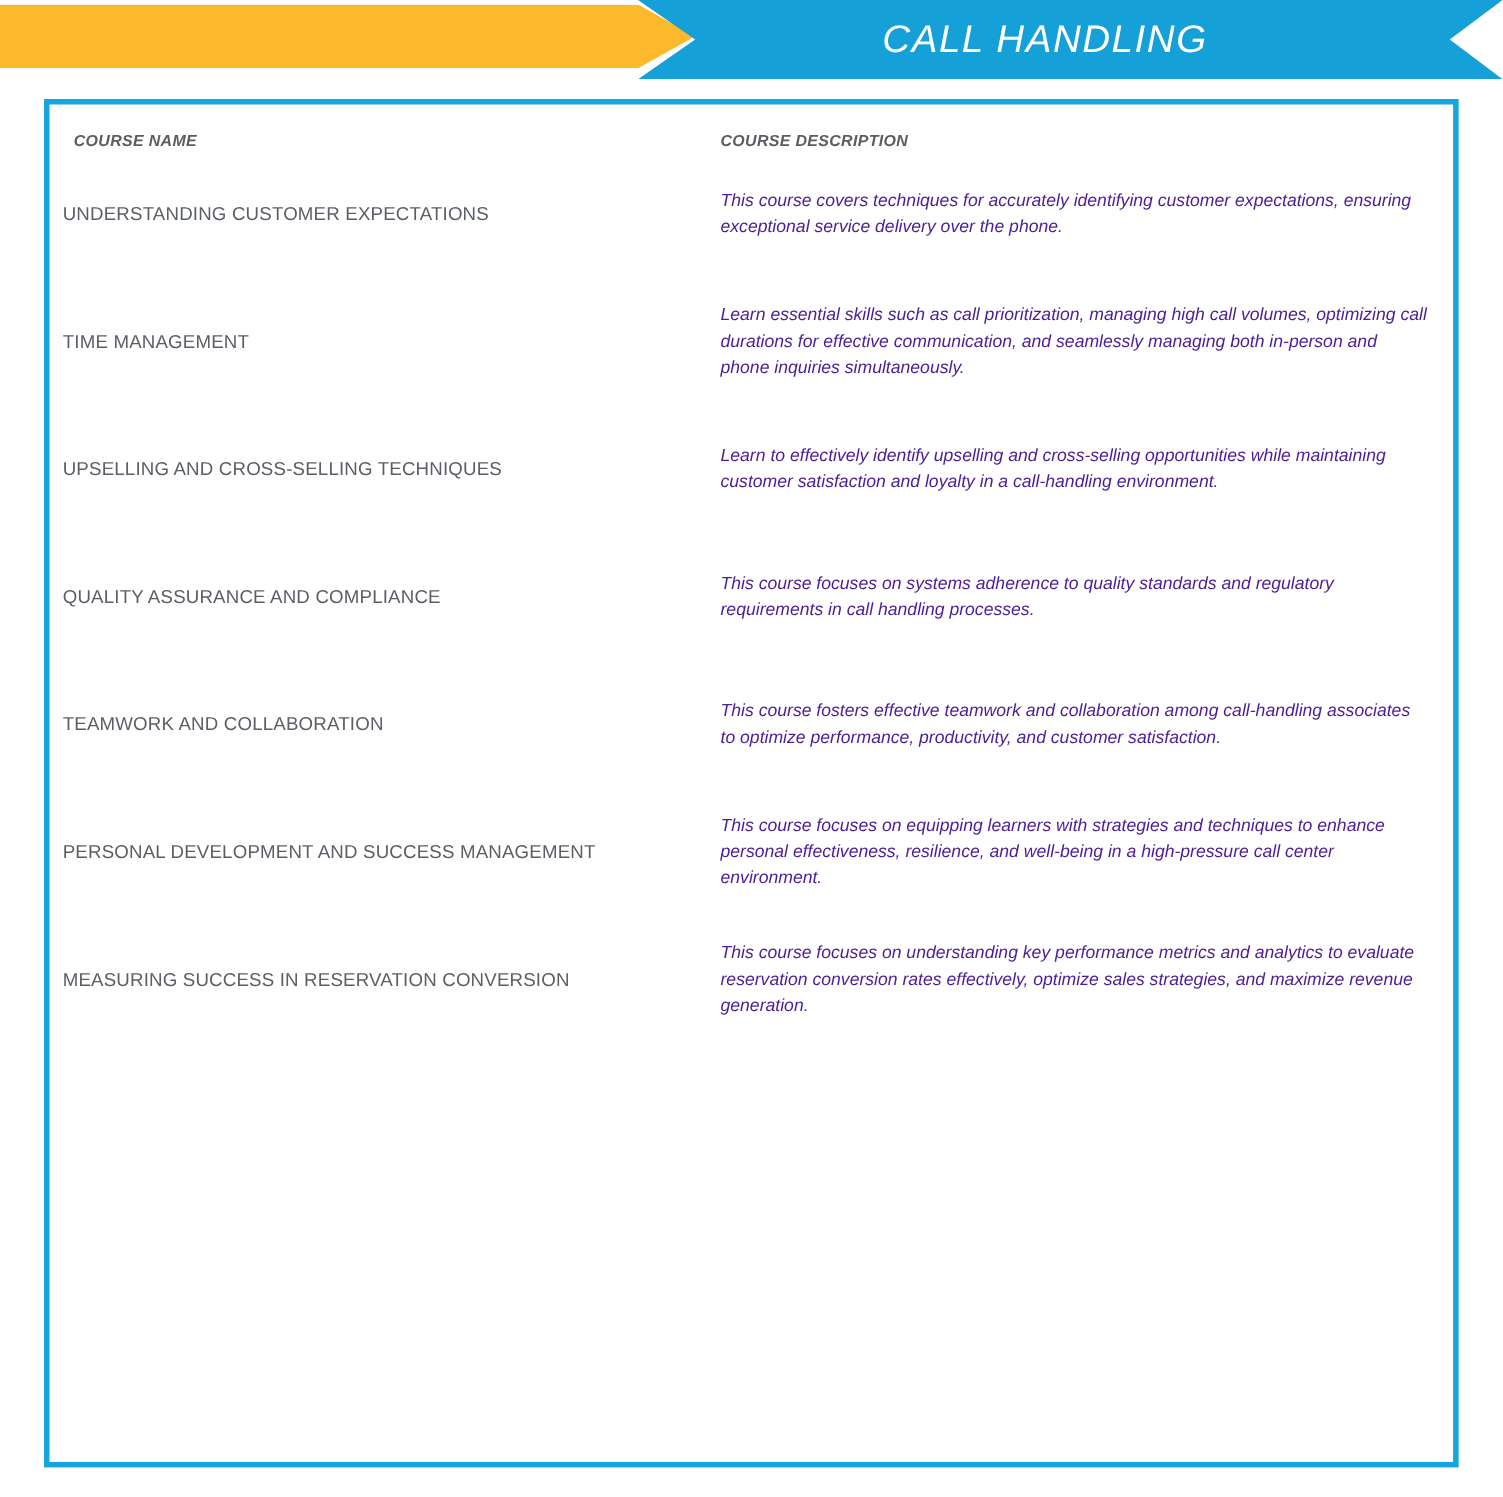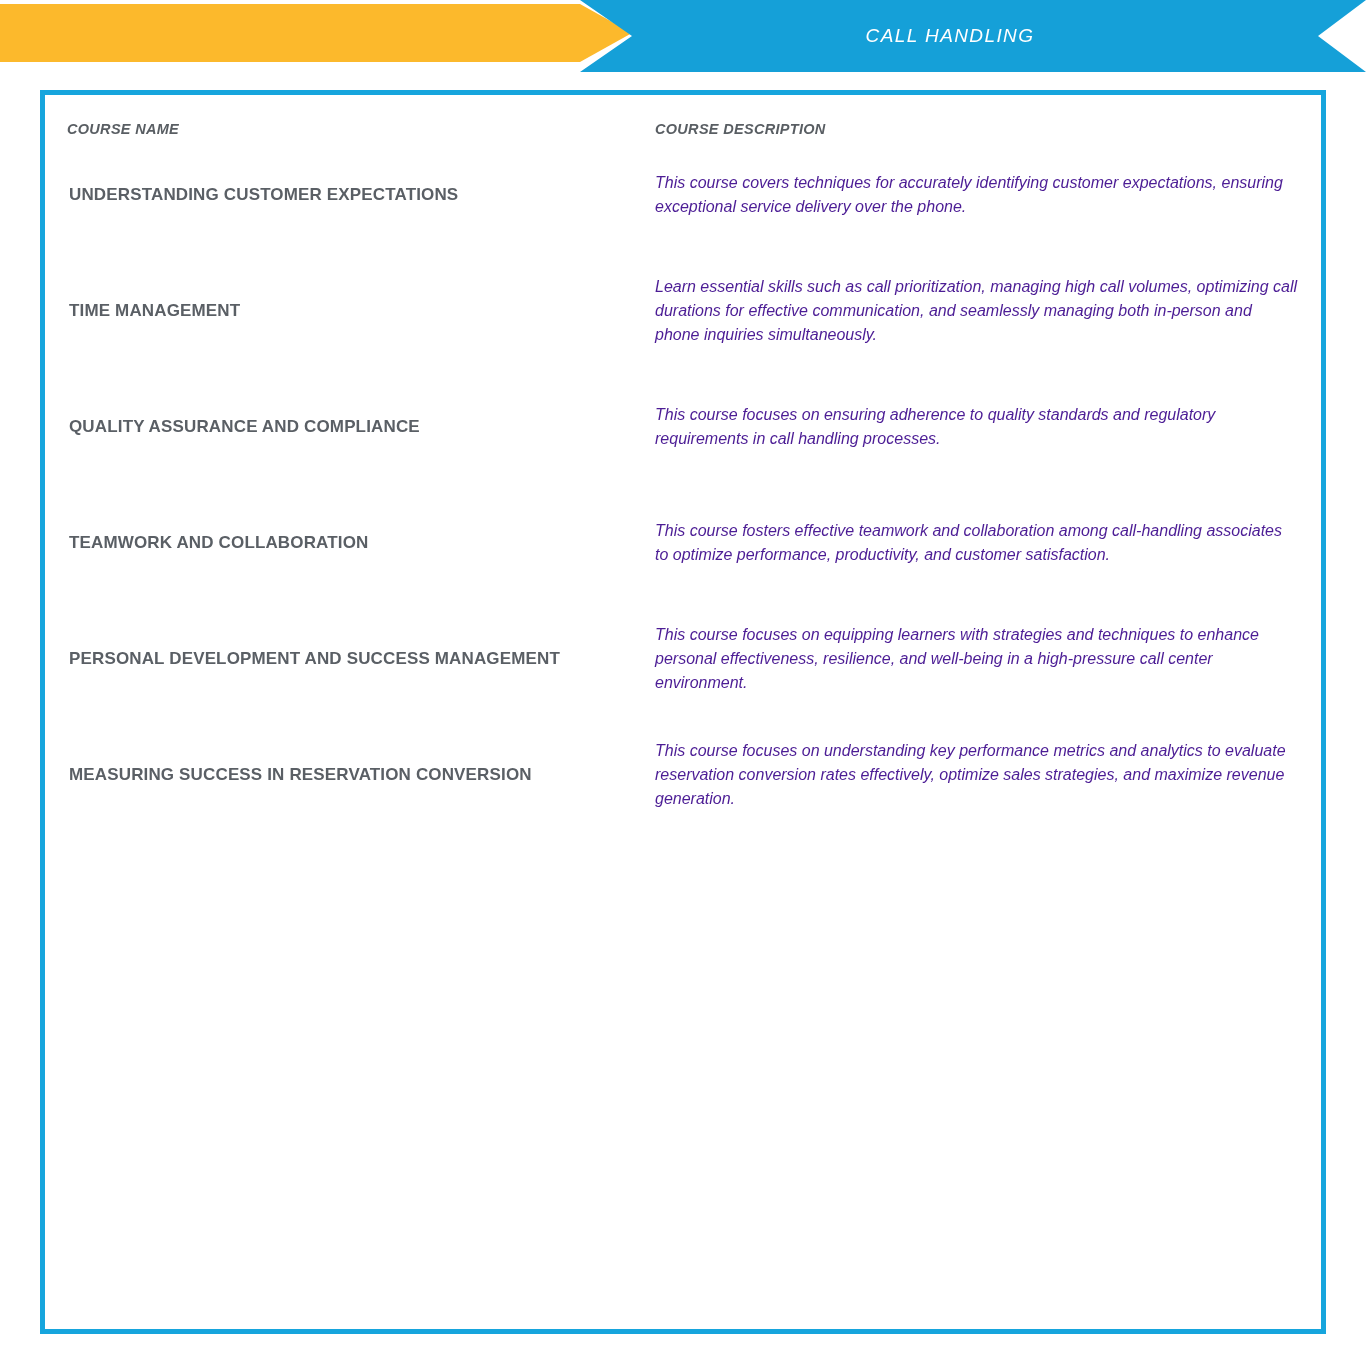--- a/index.html
+++ b/index.html
@@ -46,21 +46,21 @@
     position: absolute;
     left: 580px;
     top: 0;
     width: 740px;
     height: 72px;
     display: flex;
     align-items: center;
     justify-content: center;
     color: #ffffff;
     font-family: "Liberation Sans", sans-serif;
-    font-size: 19px;
+    font-size: 35px;
     font-style: italic;
     font-weight: 400;
     letter-spacing: 1.4px;
   }
 
   
   .card {
     position: absolute;
     left: 40px;
     top: 90px;
@@ -89,23 +89,23 @@
     letter-spacing: 0.3px;
     font-family: "Liberation Sans", sans-serif;
   }
   .th-name { padding-left: 22px !important; margin-left: 32px; }
   .th-desc { padding-left: 10px !important; }
 
   .table tbody tr { height: 116px; }
 
   .cell-name {
     vertical-align: middle;
-    padding: 8px 14px 8px 24px;
+    padding: 8px 14px 8px 12px;
     font-size: 17px;
-    font-weight: 700;
+    font-weight: 400;
     color: #5a5f65;
     letter-spacing: 0.15px;
     line-height: 1.35;
     font-family: "Liberation Sans", sans-serif;
   }
   .cell-desc {
     vertical-align: middle;
     padding: 8px 22px 8px 10px;
     font-size: 16px;
     font-style: italic;
@@ -138,22 +138,26 @@
     <tbody id="table-body">
         <tr>
           <td class="cell-name">UNDERSTANDING CUSTOMER EXPECTATIONS</td>
           <td class="cell-desc">This course covers techniques for accurately identifying customer expectations, ensuring exceptional service delivery over the phone.</td>
         </tr>
         <tr>
           <td class="cell-name">TIME MANAGEMENT</td>
           <td class="cell-desc">Learn essential skills such as call prioritization, managing high call volumes, optimizing call durations for effective communication, and seamlessly managing both in-person and phone inquiries simultaneously.</td>
         </tr>
         <tr>
+          <td class="cell-name">UPSELLING AND CROSS-SELLING TECHNIQUES</td>
+          <td class="cell-desc">Learn to effectively identify upselling and cross-selling opportunities while maintaining customer satisfaction and loyalty in a call-handling environment.</td>
+        </tr>
+        <tr>
           <td class="cell-name">QUALITY ASSURANCE AND COMPLIANCE</td>
-          <td class="cell-desc">This course focuses on ensuring adherence to quality standards and regulatory requirements in call handling processes.</td>
+          <td class="cell-desc">This course focuses on systems adherence to quality standards and regulatory requirements in call handling processes.</td>
         </tr>
         <tr>
           <td class="cell-name">TEAMWORK AND COLLABORATION</td>
           <td class="cell-desc">This course fosters effective teamwork and collaboration among call-handling associates to optimize performance, productivity, and customer satisfaction.</td>
         </tr>
         <tr>
           <td class="cell-name">PERSONAL DEVELOPMENT AND SUCCESS MANAGEMENT</td>
           <td class="cell-desc">This course focuses on equipping learners with strategies and techniques to enhance personal effectiveness, resilience, and well-being in a high-pressure call center environment.</td>
         </tr>
         <tr>

